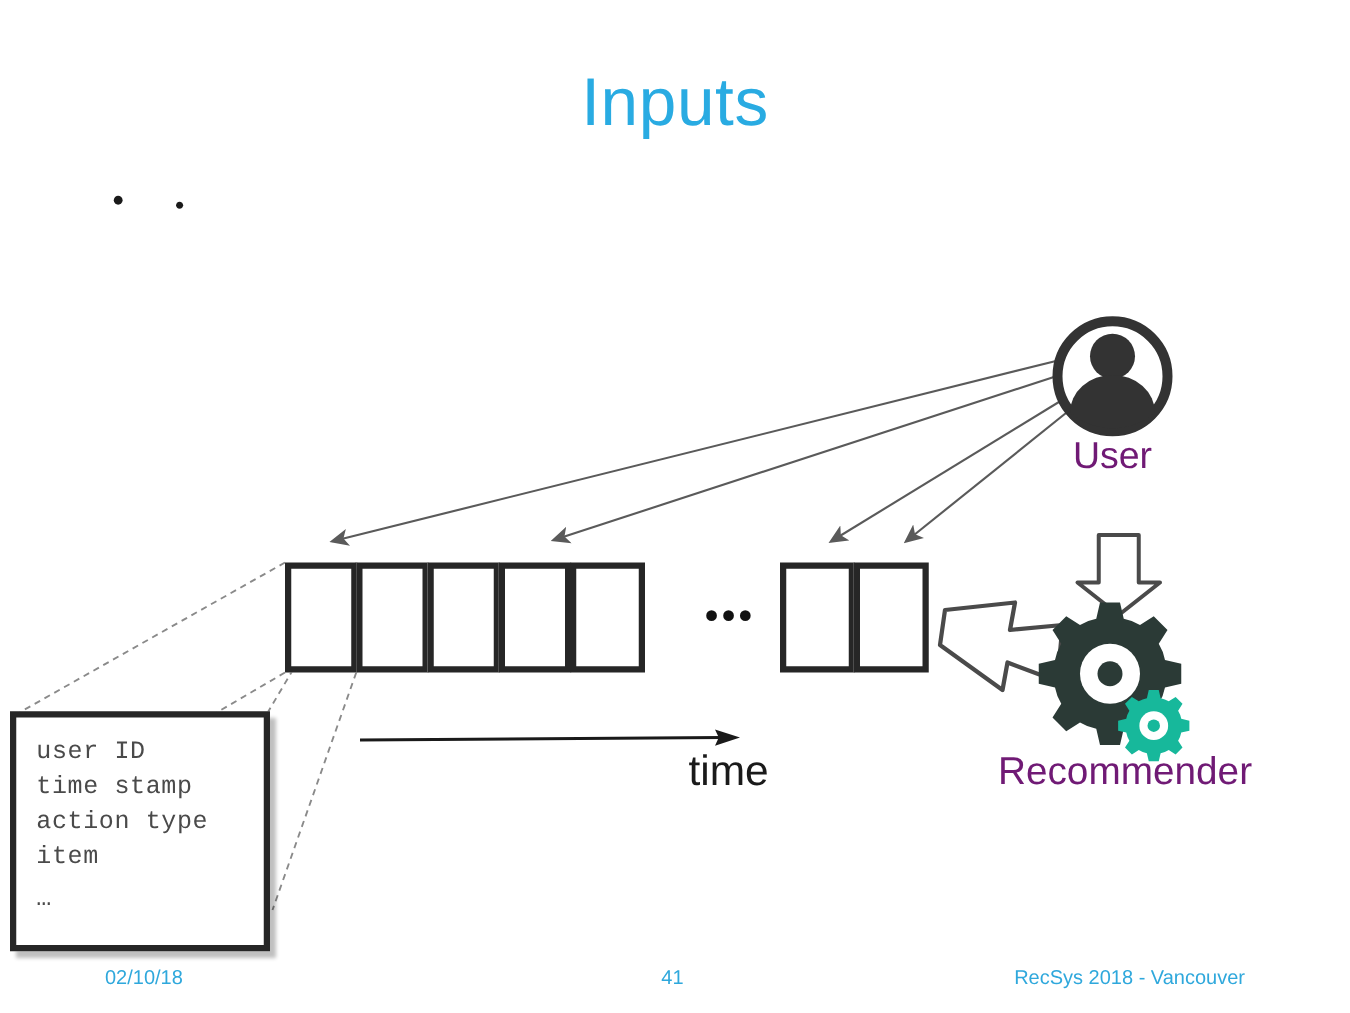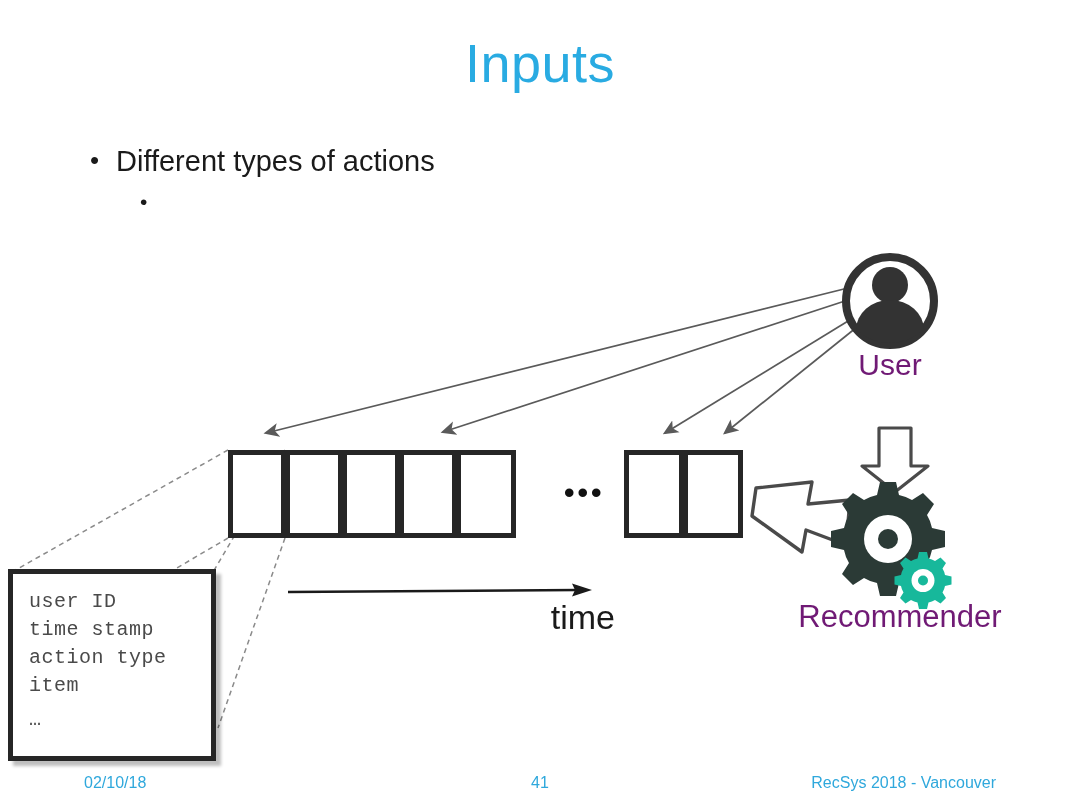--- a/index.html
+++ b/index.html
@@ -14,21 +14,21 @@
     background: #ffffff;
     overflow: hidden;
     font-family: "Liberation Sans", sans-serif;
     -webkit-font-smoothing: antialiased;
   }
 
   
   #title {
     position: absolute;
     left: 0;
-    top: 35px;
+    top: 54px;
     width: 1080px;
     text-align: center;
     font-size: 54px;
     font-weight: 400;
     color: #29ABE2;
     letter-spacing: 0.5px;
     line-height: 1.05;
   }
 
   
@@ -162,34 +162,33 @@
   }
 
   
   .footer-item {
     position: absolute;
     top: 774px;
     font-size: 16px;
     color: #2FA8DC;
   }
   #footer-date  { left: 84px;  text-align: right; }
-  #footer-page  { left: 0;     width: 1080px; text-align: center; }
+  #footer-page  { left: 0;     width: 980px; text-align: center; padding-left: 48px; }
   #footer-event { right: 84px; text-align: right; }
 </style>
 </head>
 <body>
 
 <div id="slide">
 
   <div id="title">Inputs</div>
 
   <div id="bullets">
     <div class="bullet-l1">
       <span class="dot">•</span>
-      <span>Different types of actions</span>
     </div>
     <div class="bullet-l2">
       <span class="dot">•</span>
     </div>
   </div>
 
   <div id="diagram">
 
     <svg width="1080" height="810" viewBox="0 0 1080 810">
       <defs>

